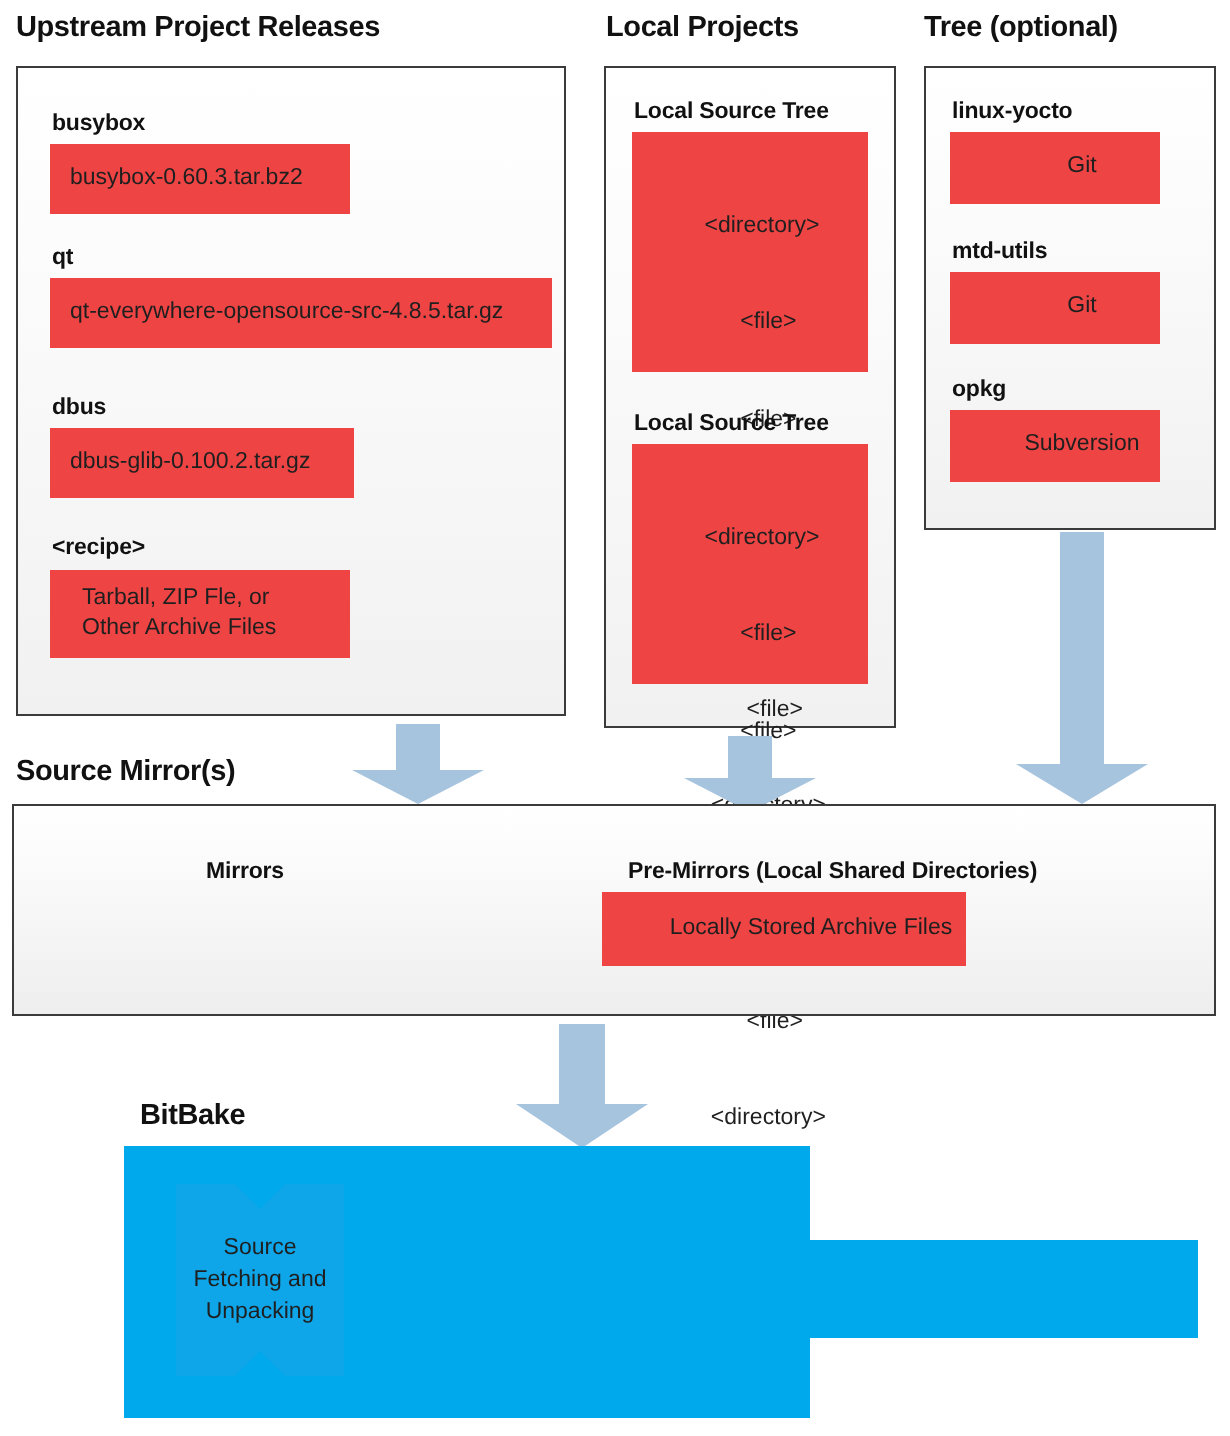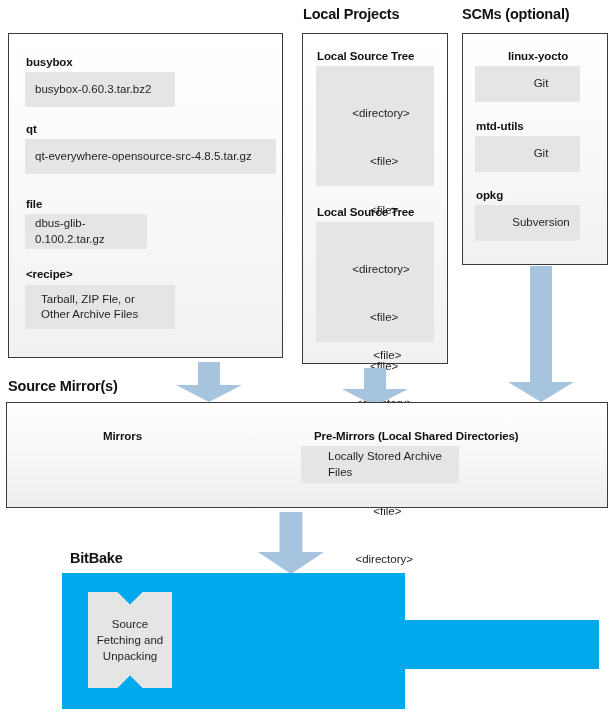--- a/index.html
+++ b/index.html
@@ -54,21 +54,21 @@
     color: #111111;
     white-space: nowrap;
     line-height: 1;
     letter-spacing: -0.1px;
   }
 
   
   .chip {
     position: absolute;
     box-sizing: border-box;
-    background: #e5e5e5;
+    background: #ef4444;
     color: #1f1f1f;
     font-size: 11.5px;
     line-height: 1.32;
     display: flex;
     align-items: center;
   }
   .chip.left   { justify-content: flex-start; padding-left: 10px; }
   .chip.center { justify-content: center; padding-left: 27px; }
   .chip.multi  { display: block; padding: 7px 0 0 10px; }
 
@@ -110,21 +110,21 @@
 
   
   .bitbake-shape {
     position: absolute;
     background: #00a9eb;
   }
 
   
   .pennant {
     position: absolute;
-    background: #e5e5e5;
+    background: #0ea5e9;
     clip-path: polygon(
       0% 0%,
       35% 0%,
       50% 13%,
       65% 0%,
       100% 0%,
       100% 100%,
       65% 100%,
       50% 87%,
       35% 100%,
@@ -140,36 +140,37 @@
     line-height: 1.40;
     color: #1f1f1f;
     padding: 0 4px;
   }
 </style>
 </head>
 <body>
 
 <div id="canvas">
 
+  <div class="col-heading" style="left:8px; top:7px;">Upstream Project Releases</div>
 
   <div class="col-heading" style="left:303px; top:7px;">Local Projects</div>
 
-  <div class="col-heading" style="left:462px; top:7px;">SCMs (optional)</div>
+  <div class="col-heading" style="left:462px; top:7px;">Tree (optional)</div>
 
   <div class="panel" style="left:8px; top:33px; width:275px; height:325px;">
   </div>
 
   <div class="item-label" style="left:26px; top:57px;">busybox</div>
   <div class="chip left" style="left:25px; top:72px; width:150px; height:35px;">busybox-0.60.3.tar.bz2</div>
 
   <div class="item-label" style="left:26px; top:124px;">qt</div>
   <div class="chip left" style="left:25px; top:139px; width:251px; height:35px;">qt-everywhere-opensource-src-4.8.5.tar.gz</div>
 
-  <div class="item-label" style="left:26px; top:199px;">file</div>
-  <div class="chip left" style="left:25px; top:214px; width:122px; height:35px;">dbus-glib-0.100.2.tar.gz</div>
+  <div class="item-label" style="left:26px; top:199px;">dbus</div>
+  <div class="chip left" style="left:25px; top:214px; width:152px; height:35px;">dbus-glib-0.100.2.tar.gz</div>
 
   <div class="item-label" style="left:26px; top:269px;">&lt;recipe&gt;</div>
   <div class="chip multi" style="left:25px; top:285px; width:150px; height:44px;padding-left:16px;">
     <div>Tarball, ZIP Fle, or</div>
     <div>Other Archive Files</div>
   </div>
 
   <div class="panel" style="left:302px; top:33px; width:146px; height:331px;">
   </div>
 
@@ -191,21 +192,21 @@
     <div>  &lt;file&gt;</div>
     <div>  &lt;directory&gt;</div>
     <div>    &lt;file&gt;</div>
     <div>    &lt;file&gt;</div>
     <div>  &lt;directory&gt;</div>
   </div>
 
   <div class="panel" style="left:462px; top:33px; width:146px; height:232px;">
   </div>
 
-  <div class="item-label" style="left:476px; top:51px;margin-left:32px;">linux-yocto</div>
+  <div class="item-label" style="left:476px; top:51px;">linux-yocto</div>
   <div class="chip center" style="left:475px; top:66px; width:105px; height:36px;">Git</div>
 
   <div class="item-label" style="left:476px; top:121px;">mtd-utils</div>
   <div class="chip center" style="left:475px; top:136px; width:105px; height:36px;">Git</div>
 
   <div class="item-label" style="left:476px; top:190px;">opkg</div>
   <div class="chip center" style="left:475px; top:205px; width:105px; height:36px;text-align:center;">Subversion</div>
 
   <div class="arrow" style="left:176px; top:362px; width:66px; height:40px;">
     <div class="shaft" style="width:22px; height:23px;"></div>
@@ -223,21 +224,21 @@
   </div>
 
   <div class="col-heading" style="left:8px; top:379px;">Source Mirror(s)</div>
 
   <div class="panel-wide" style="left:6px; top:402px; width:602px; height:106px;">
   </div>
 
   <div class="item-label" style="left:103px; top:431px;">Mirrors</div>
 
   <div class="item-label" style="left:314px; top:431px;">Pre-Mirrors (Local Shared Directories)</div>
-  <div class="chip center" style="left:301px; top:446px; width:158px; height:37px;">Locally Stored Archive Files</div>
+  <div class="chip center" style="left:301px; top:446px; width:182px; height:37px;">Locally Stored Archive Files</div>
 
   <div class="arrow" style="left:258px; top:512px; width:66px; height:62px;">
     <div class="shaft" style="width:23px; height:40px;"></div>
     <div class="head" style="top:40px; border-left-width:33px; border-right-width:33px; border-top-width:22px;"></div>
   </div>
 
   <div class="col-heading" style="left:70px; top:551px;">BitBake</div>
 
   <div class="bitbake-shape" style="left:62px; top:573px; width:343px; height:136px;"></div>
 

